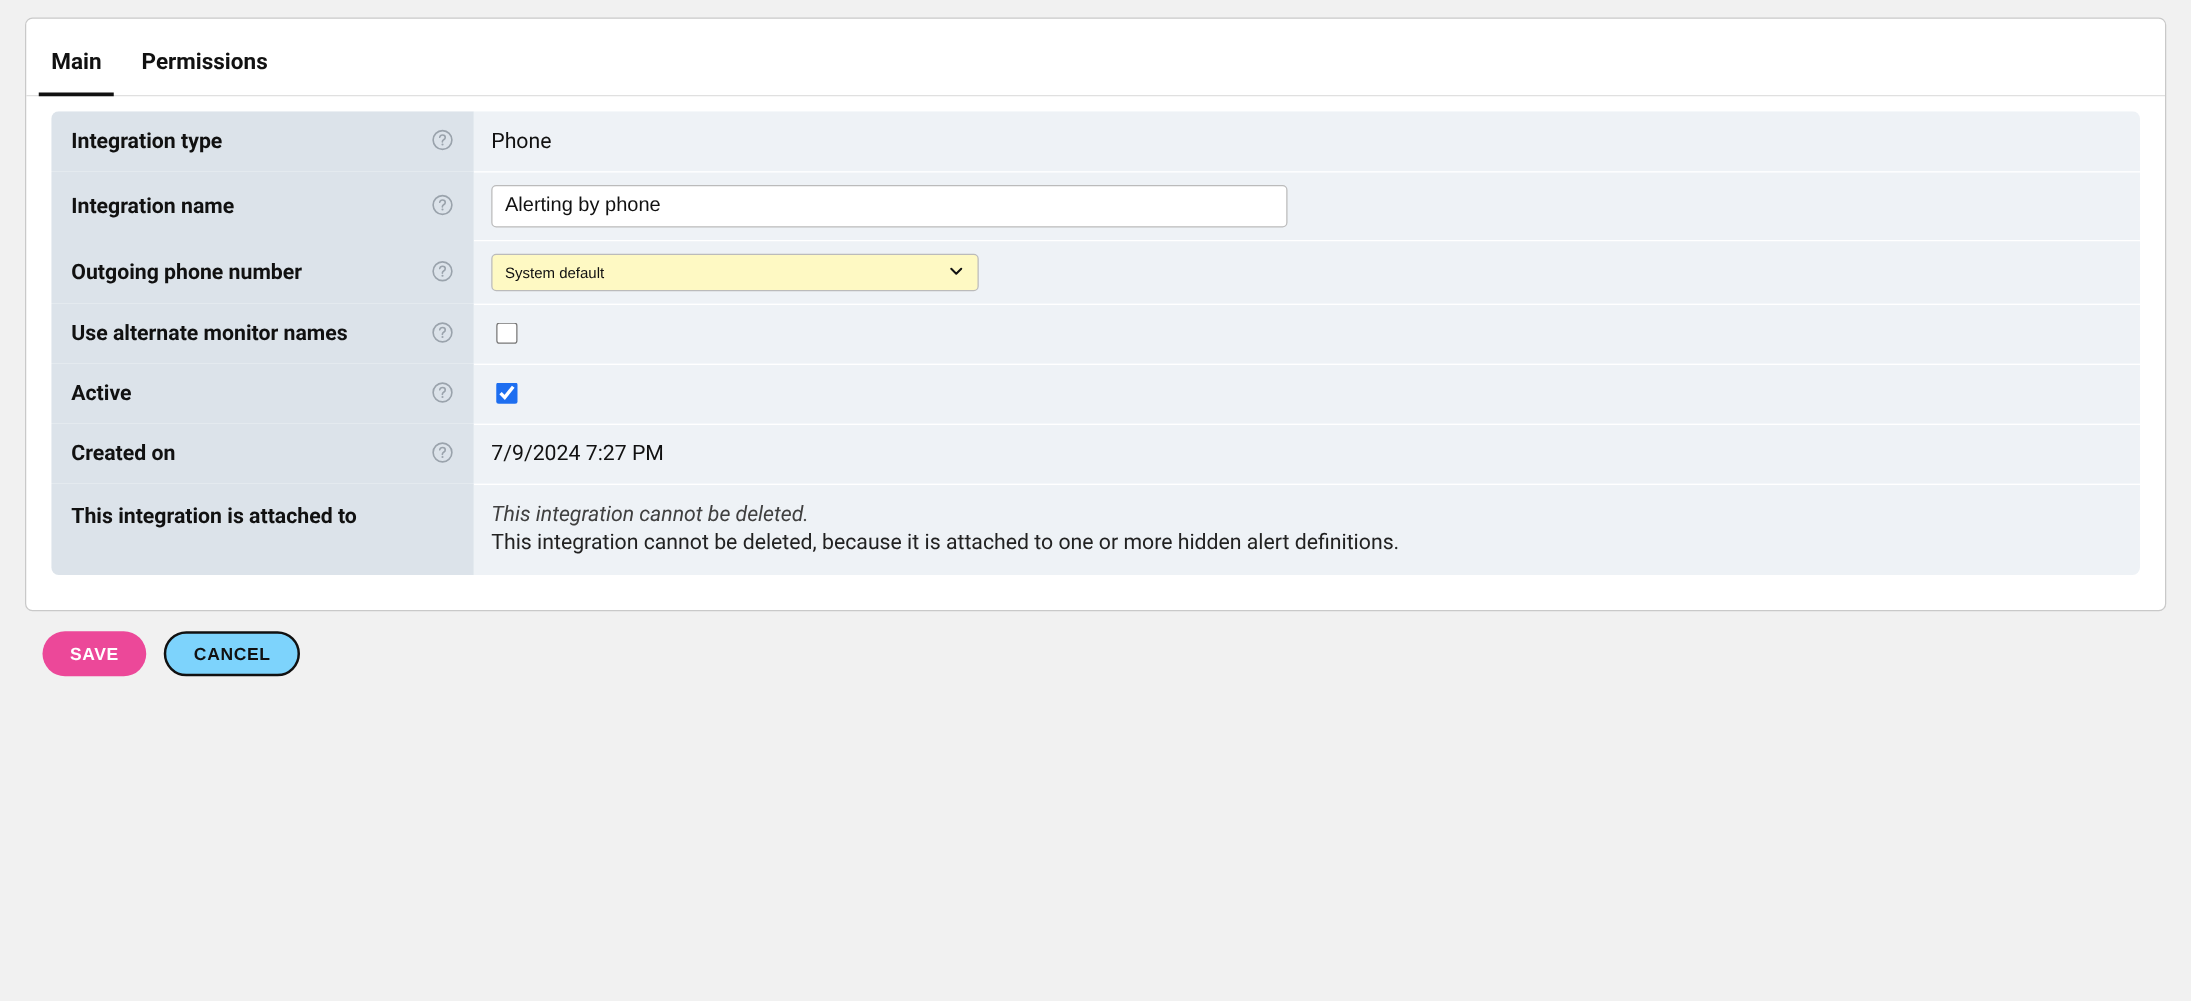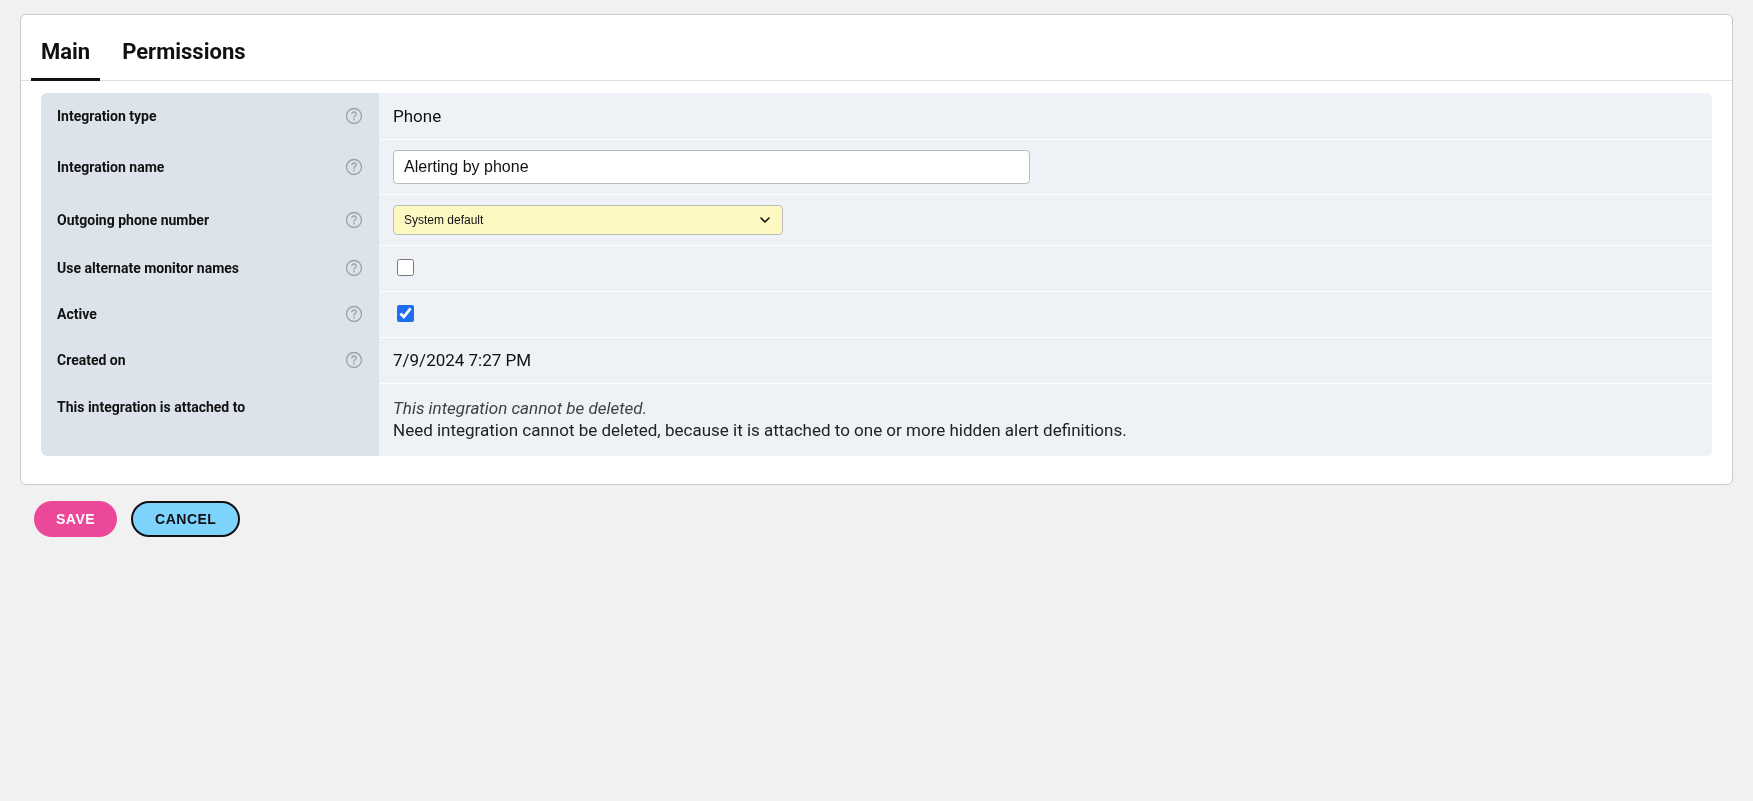--- a/index.html
+++ b/index.html
@@ -44,21 +44,21 @@
     padding: 0;
     margin: 0 0 16px 0;
   }
   .tabs {
     display: flex;
     gap: 32px;
     padding: 20px 20px 0 20px;
     border-bottom: 1px solid #e0e0e0;
   }
   .tab {
-    font-size: 22px;
+    font-size: 18px;
     font-weight: 700;
     color: #111;
     padding: 4px 0 16px 0;
     cursor: pointer;
     position: relative;
   }
   .tab.active::after {
     content:"";
     position:absolute;
     left:-10px; right:-10px; bottom:-1px;
@@ -80,22 +80,21 @@
     width: 338px;
     padding: 14px 16px;
     vertical-align: middle;
     border-top: 1px solid #fff;
     position: relative;
   }
   .form-cell-label:first-child { border-top: none; }
   .label-inner {
     display: flex;
     justify-content: space-between;
-    align-items: center;
-    font-size: 14px;
+    font-size: 17px;
     font-weight: 700;
     color: #111;
   }
   .help-circle {
     width: 18px;
     height: 18px;
     flex: 0 0 18px;
     color: #9aa3ac;
     display: inline-flex;
     align-items: center;
@@ -324,21 +323,21 @@
         </tr>
 
         <tr>
           <td class="form-cell-label" style="vertical-align:top; padding-top:16px;">
             <div class="label-inner">
               <span>This integration is attached to</span>
             </div>
           </td>
           <td class="form-cell-value" style="padding-top:14px; padding-bottom:16px;">
             <div class="attached-italic">This integration cannot be deleted.</div>
-            <div class="attached-plain">Need integration cannot be deleted, because it is attached to one or more hidden alert definitions.</div>
+            <div class="attached-plain">This integration cannot be deleted, because it is attached to one or more hidden alert definitions.</div>
           </td>
         </tr>
 
       </tbody>
         </table>
     </div>
   </div>
 
   <div class="actions">
     <button class="btn-save">SAVE</button>

